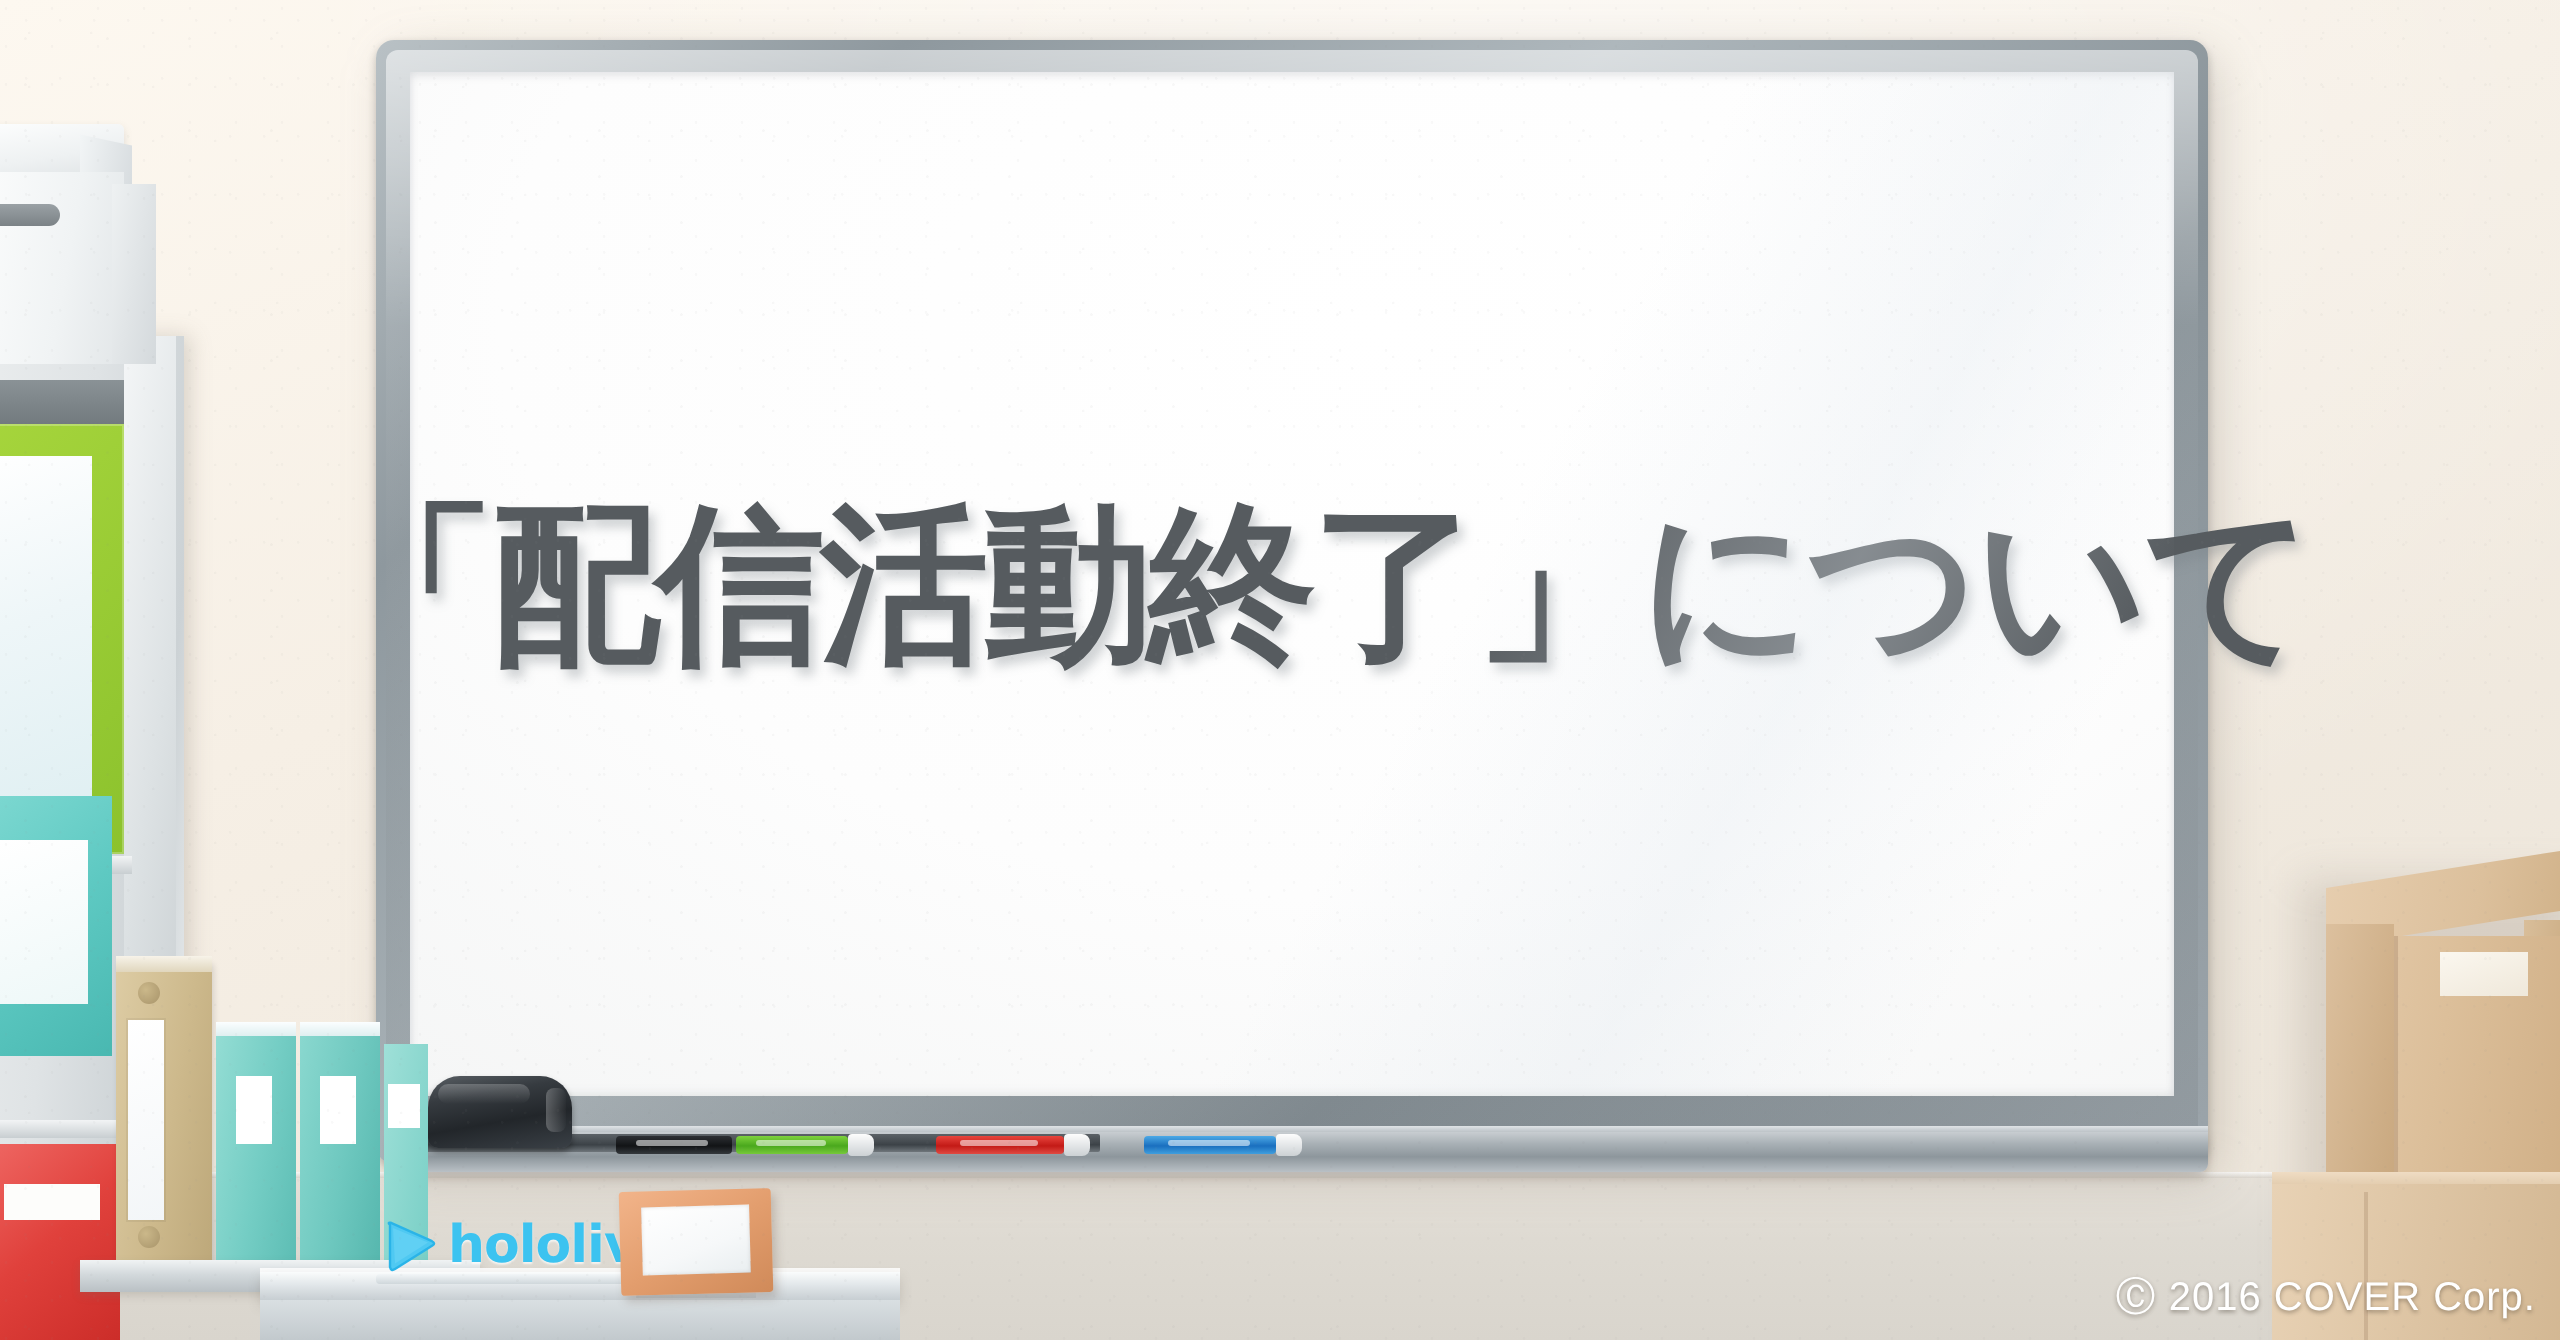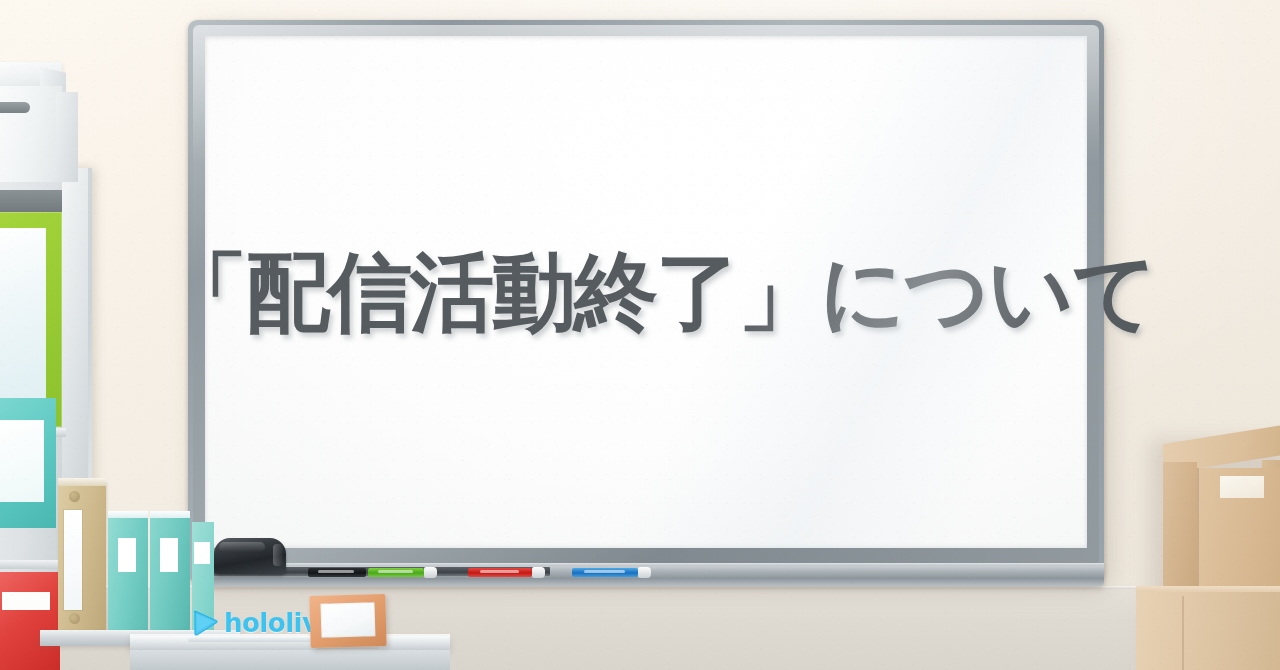--- a/index.html
+++ b/index.html
@@ -640,14 +640,15 @@
   <div class="box-upper"></div>
   <div class="box-upper-left"></div>
   <div class="box-upper-seam"></div>
   <div class="box-upper-label"></div>
   <div class="box-lower-top"></div>
   <div class="box-lower"></div>
   <div class="box-lower-seam"></div>
 
   <div class="wall-noise"></div>
 
+  <div class="copyright">Ⓒ 2016 COVER Corp.</div>
 
 </div>
 
 </body></html>

